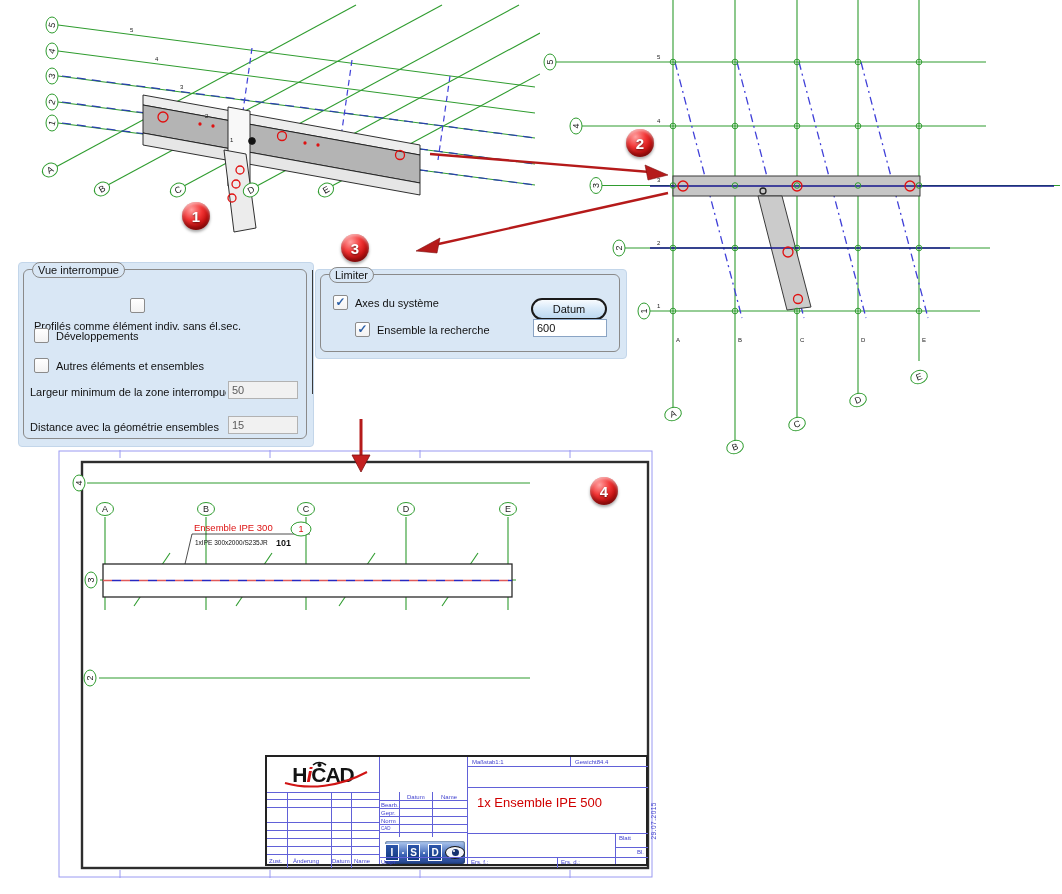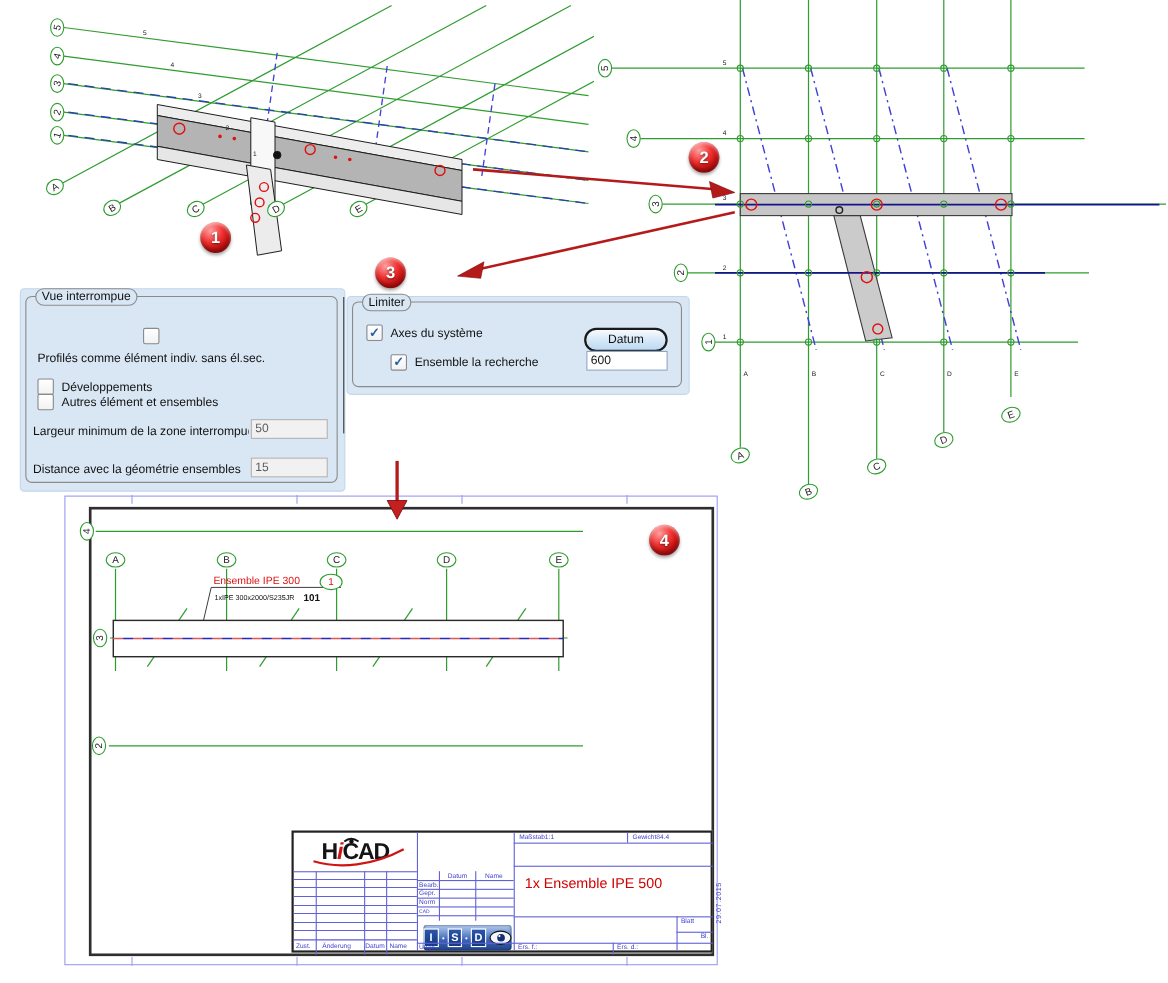--- a/index.html
+++ b/index.html
@@ -286,27 +286,27 @@
     </g>
   </svg>
 
   <div class="panel vue-panel">
     <div class="gbox">
       <span class="legend">Vue interrompue</span>
       <div class="cbrow" style="left:10px;top:28px;flex-direction:column;">
         <span class="cb" role="checkbox"></span>
         <span>Profilés comme élément indiv. sans él.sec.</span>
       </div>
-      <div class="cbrow" style="left:10px;top:58px;margin-top:16px;">
+      <div class="cbrow" style="left:10px;top:58px;">
         <span class="cb" role="checkbox"></span>
         <span>Développements</span>
       </div>
       <div class="cbrow" style="left:10px;top:88px;">
         <span class="cb" role="checkbox"></span>
-        <span>Autres élément et ensembles</span>
+        <span>Autres éléments et ensembles</span>
       </div>
       <div class="fieldrow" style="left:6px;top:116px;width:196px;overflow:hidden;">Largeur minimum de la zone interrompue</div>
       <input class="txt dis" style="left: 204px; top: 111px; width: 62px;" disabled="" value="50">
       <div class="fieldrow" style="left:6px;top:151px;width:196px;overflow:hidden;">Distance avec la géométrie ensembles</div>
       <input class="txt dis" style="left: 204px; top: 146px; width: 62px;" disabled="" value="15">
     </div>
   </div>
   <div class="crop-line"></div>
 
   <div class="panel sym-panel">

